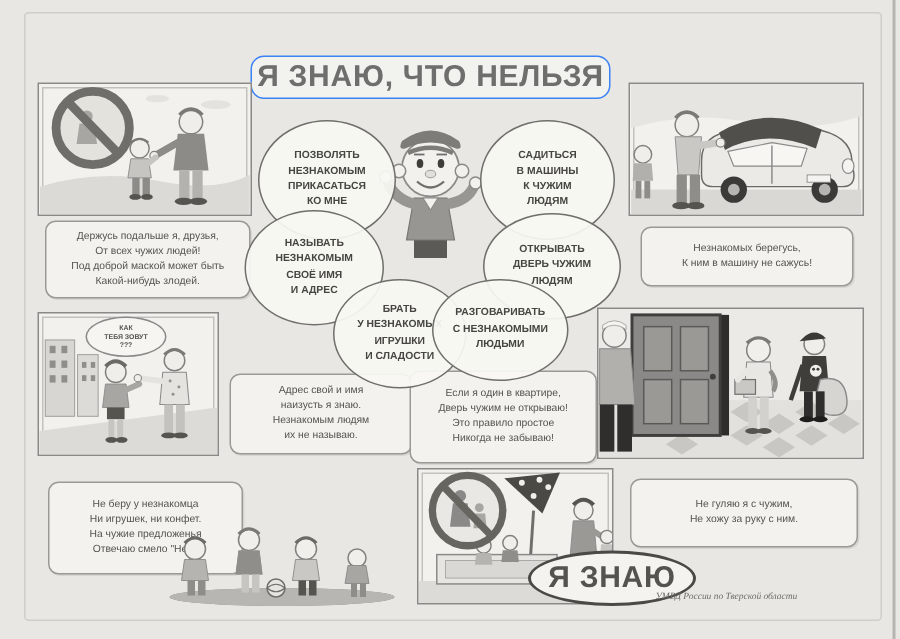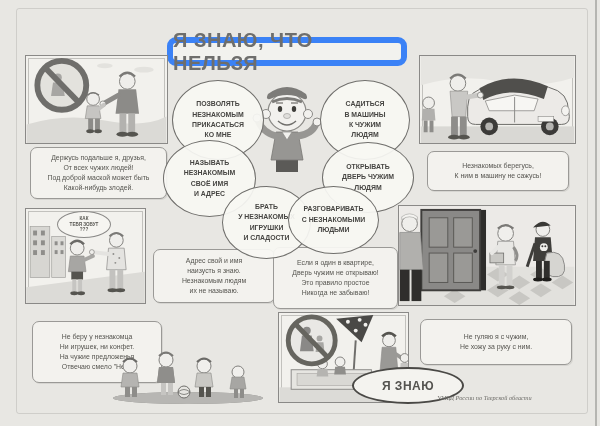--- a/index.html
+++ b/index.html
@@ -11,21 +11,21 @@
     color:#4f4e4b;
   }
   .paper-edge { position:absolute; left:16px; top:8px; right:12px; bottom:12px;
     border:1px solid rgba(150,150,145,0.30); border-radius:3px; pointer-events:none; }
   .scan-edge { position:absolute; right:3px; top:0; bottom:0; width:2px;
     background:rgba(120,119,115,0.45); }
   .abs { position:absolute; box-sizing:border-box; }
   .ml { white-space:pre-line; }
   .title {
     left:167px; top:37px; width:240px; height:29px;
-    border:6px solid #3b82f6; border-radius:9px;
+    border:1px solid #3b82f6; border-radius:9px;
     background:rgba(246,245,241,.75);
     display:flex; align-items:center; justify-content:center;
     font-size:20px; font-weight:bold; color:#6e6e6c; letter-spacing:.5px;
   }
   .panel {
     background:#f2f1ed; border:1px solid #8a8987;
     outline:1px solid #c2c1bd; outline-offset:-4px;
   }
   .panel svg { position:absolute; left:0; top:0; width:100%; height:100%; }
   .cap {
@@ -45,21 +45,21 @@
   .ill { position:absolute; }
   .speech {
     border:1px solid #8a8987; border-radius:50%; background:#f6f5f1;
     display:flex; align-items:center; justify-content:center; text-align:center;
     font-size:4.6px; font-weight:bold; line-height:1.25; color:#55544f; z-index:2;
   }
   .badge {
     left:352px; top:367px; width:112px; height:37px;
     border:2.5px solid #4a4946; border-radius:50%; background:#f4f3ef;
     display:flex; align-items:center; justify-content:center;
-    font-size:12px; font-weight:bold; color:#54534f; letter-spacing:.5px; z-index:4;
+    font-size:20px; font-weight:bold; color:#54534f; letter-spacing:.5px; z-index:4;
   }
   .credit {
     left:437px; top:394px; width:150px;
     font-family:"Liberation Serif", serif; font-style:italic;
     font-size:6.3px; color:#6d6c68; z-index:4;
   }
 </style>
 </head>
 <body>
 

